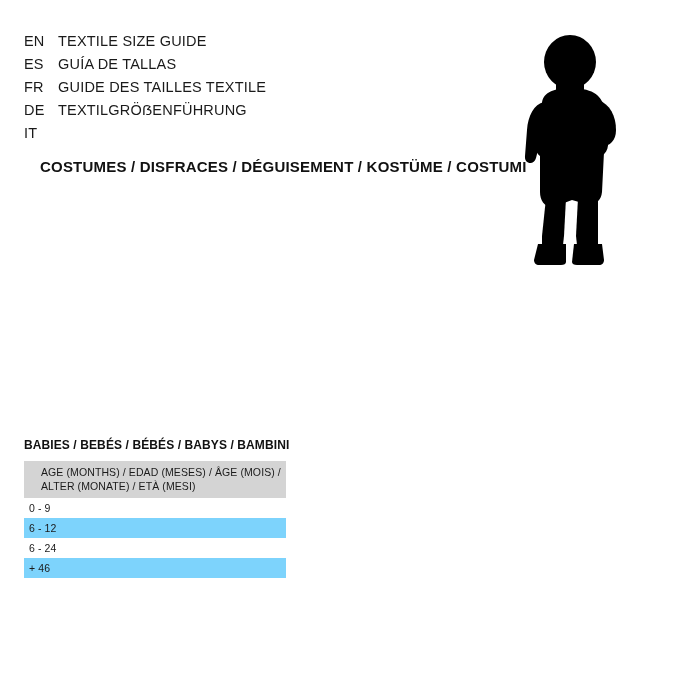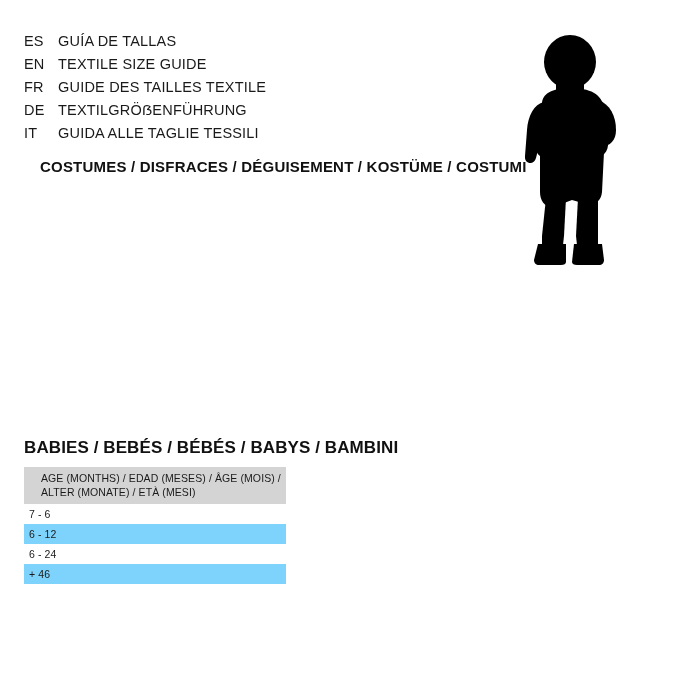--- a/index.html
+++ b/index.html
@@ -70,21 +70,21 @@
   }
 
   
   .table-section {
     position: absolute;
     left: 24px;
     top: 438px;
     width: 262px;
   }
   .section-title {
-    font-size: 17px;
+    font-size: 12px;
     font-weight: bold;
     color: #111111;
     margin-bottom: 9px;
     letter-spacing: 0.1px;
     white-space: nowrap;
   }
   table.size-table {
     border-collapse: collapse;
     width: 262px;
     table-layout: fixed;
@@ -113,38 +113,37 @@
     background: #ffffff;
   }
 </style>
 </head>
 <body>
 
 <div class="page">
 
   <div class="lang-list">
     <div class="lang-row">
+      <span class="lang-code">EN</span>
+      <span class="lang-text">TEXTILE SIZE GUIDE</span>
+    </div>
+    <div class="lang-row">
       <span class="lang-code">ES</span>
       <span class="lang-text">GUÍA DE TALLAS</span>
     </div>
     <div class="lang-row">
-      <span class="lang-code">EN</span>
-      <span class="lang-text">TEXTILE SIZE GUIDE</span>
-    </div>
-    <div class="lang-row">
       <span class="lang-code">FR</span>
       <span class="lang-text">GUIDE DES TAILLES TEXTILE</span>
     </div>
     <div class="lang-row">
       <span class="lang-code">DE</span>
       <span class="lang-text">TEXTILGRÖẞENFÜHRUNG</span>
     </div>
     <div class="lang-row">
       <span class="lang-code">IT</span>
-      <span class="lang-text">GUIDA ALLE TAGLIE TESSILI</span>
     </div>
   </div>
 
   <div class="costumes-line">COSTUMES / DISFRACES / DÉGUISEMENT / KOSTÜME / COSTUMI</div>
 
   <div class="silhouette">
     <svg viewBox="0 0 140 235" xmlns="http://www.w3.org/2000/svg" aria-hidden="true">
       <g fill="#000000">
 
         <ellipse cx="72" cy="32" rx="26" ry="27"></ellipse>
@@ -207,21 +206,21 @@
   <div class="table-section">
     <div class="section-title">BABIES / BEBÉS / BÉBÉS / BABYS / BAMBINI</div>
     <table class="size-table">
       <thead>
         <tr>
           <th>AGE (MONTHS) / EDAD (MESES) / ÂGE (MOIS) / ALTER (MONATE) / ETÀ (MESI)</th>
         </tr>
       </thead>
       <tbody>
         <tr class="row-plain">
-          <td>7 - 6</td>
+          <td>0 - 9</td>
         </tr>
         <tr class="row-alt">
           <td>6 - 12</td>
         </tr>
         <tr class="row-plain">
           <td>6 - 24</td>
         </tr>
         <tr class="row-alt">
           <td>+ 46</td>
         </tr>

